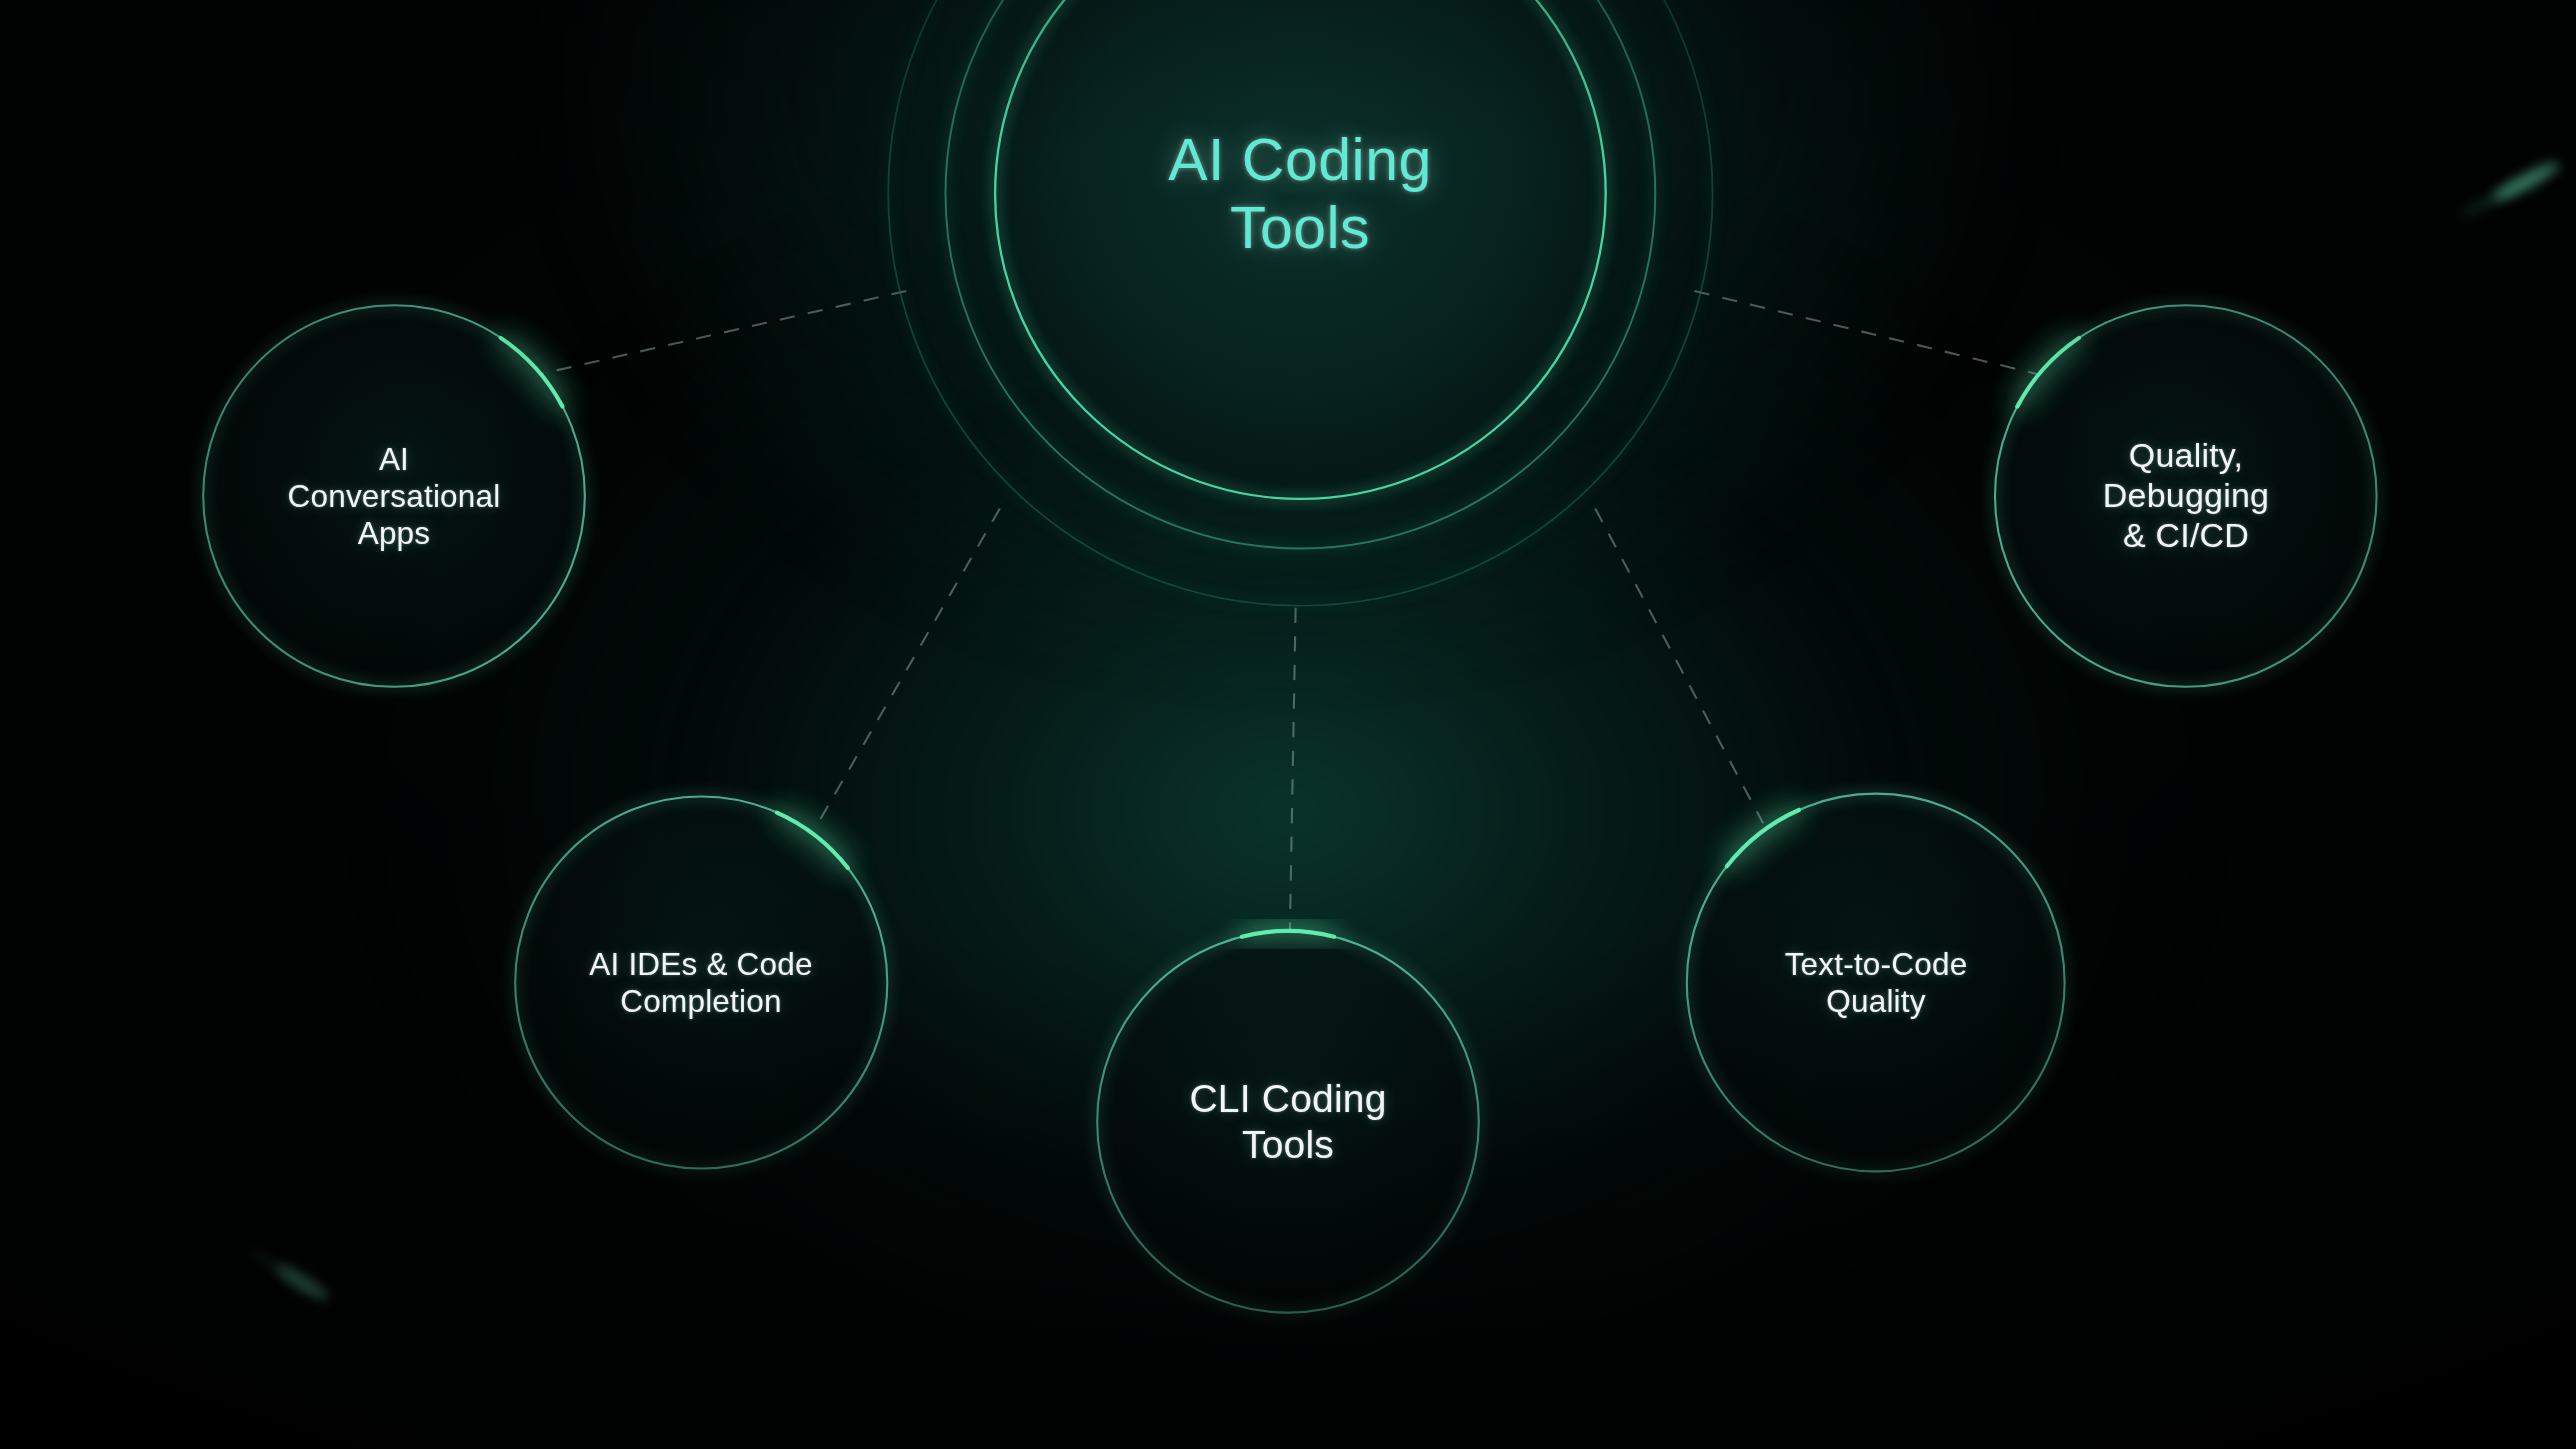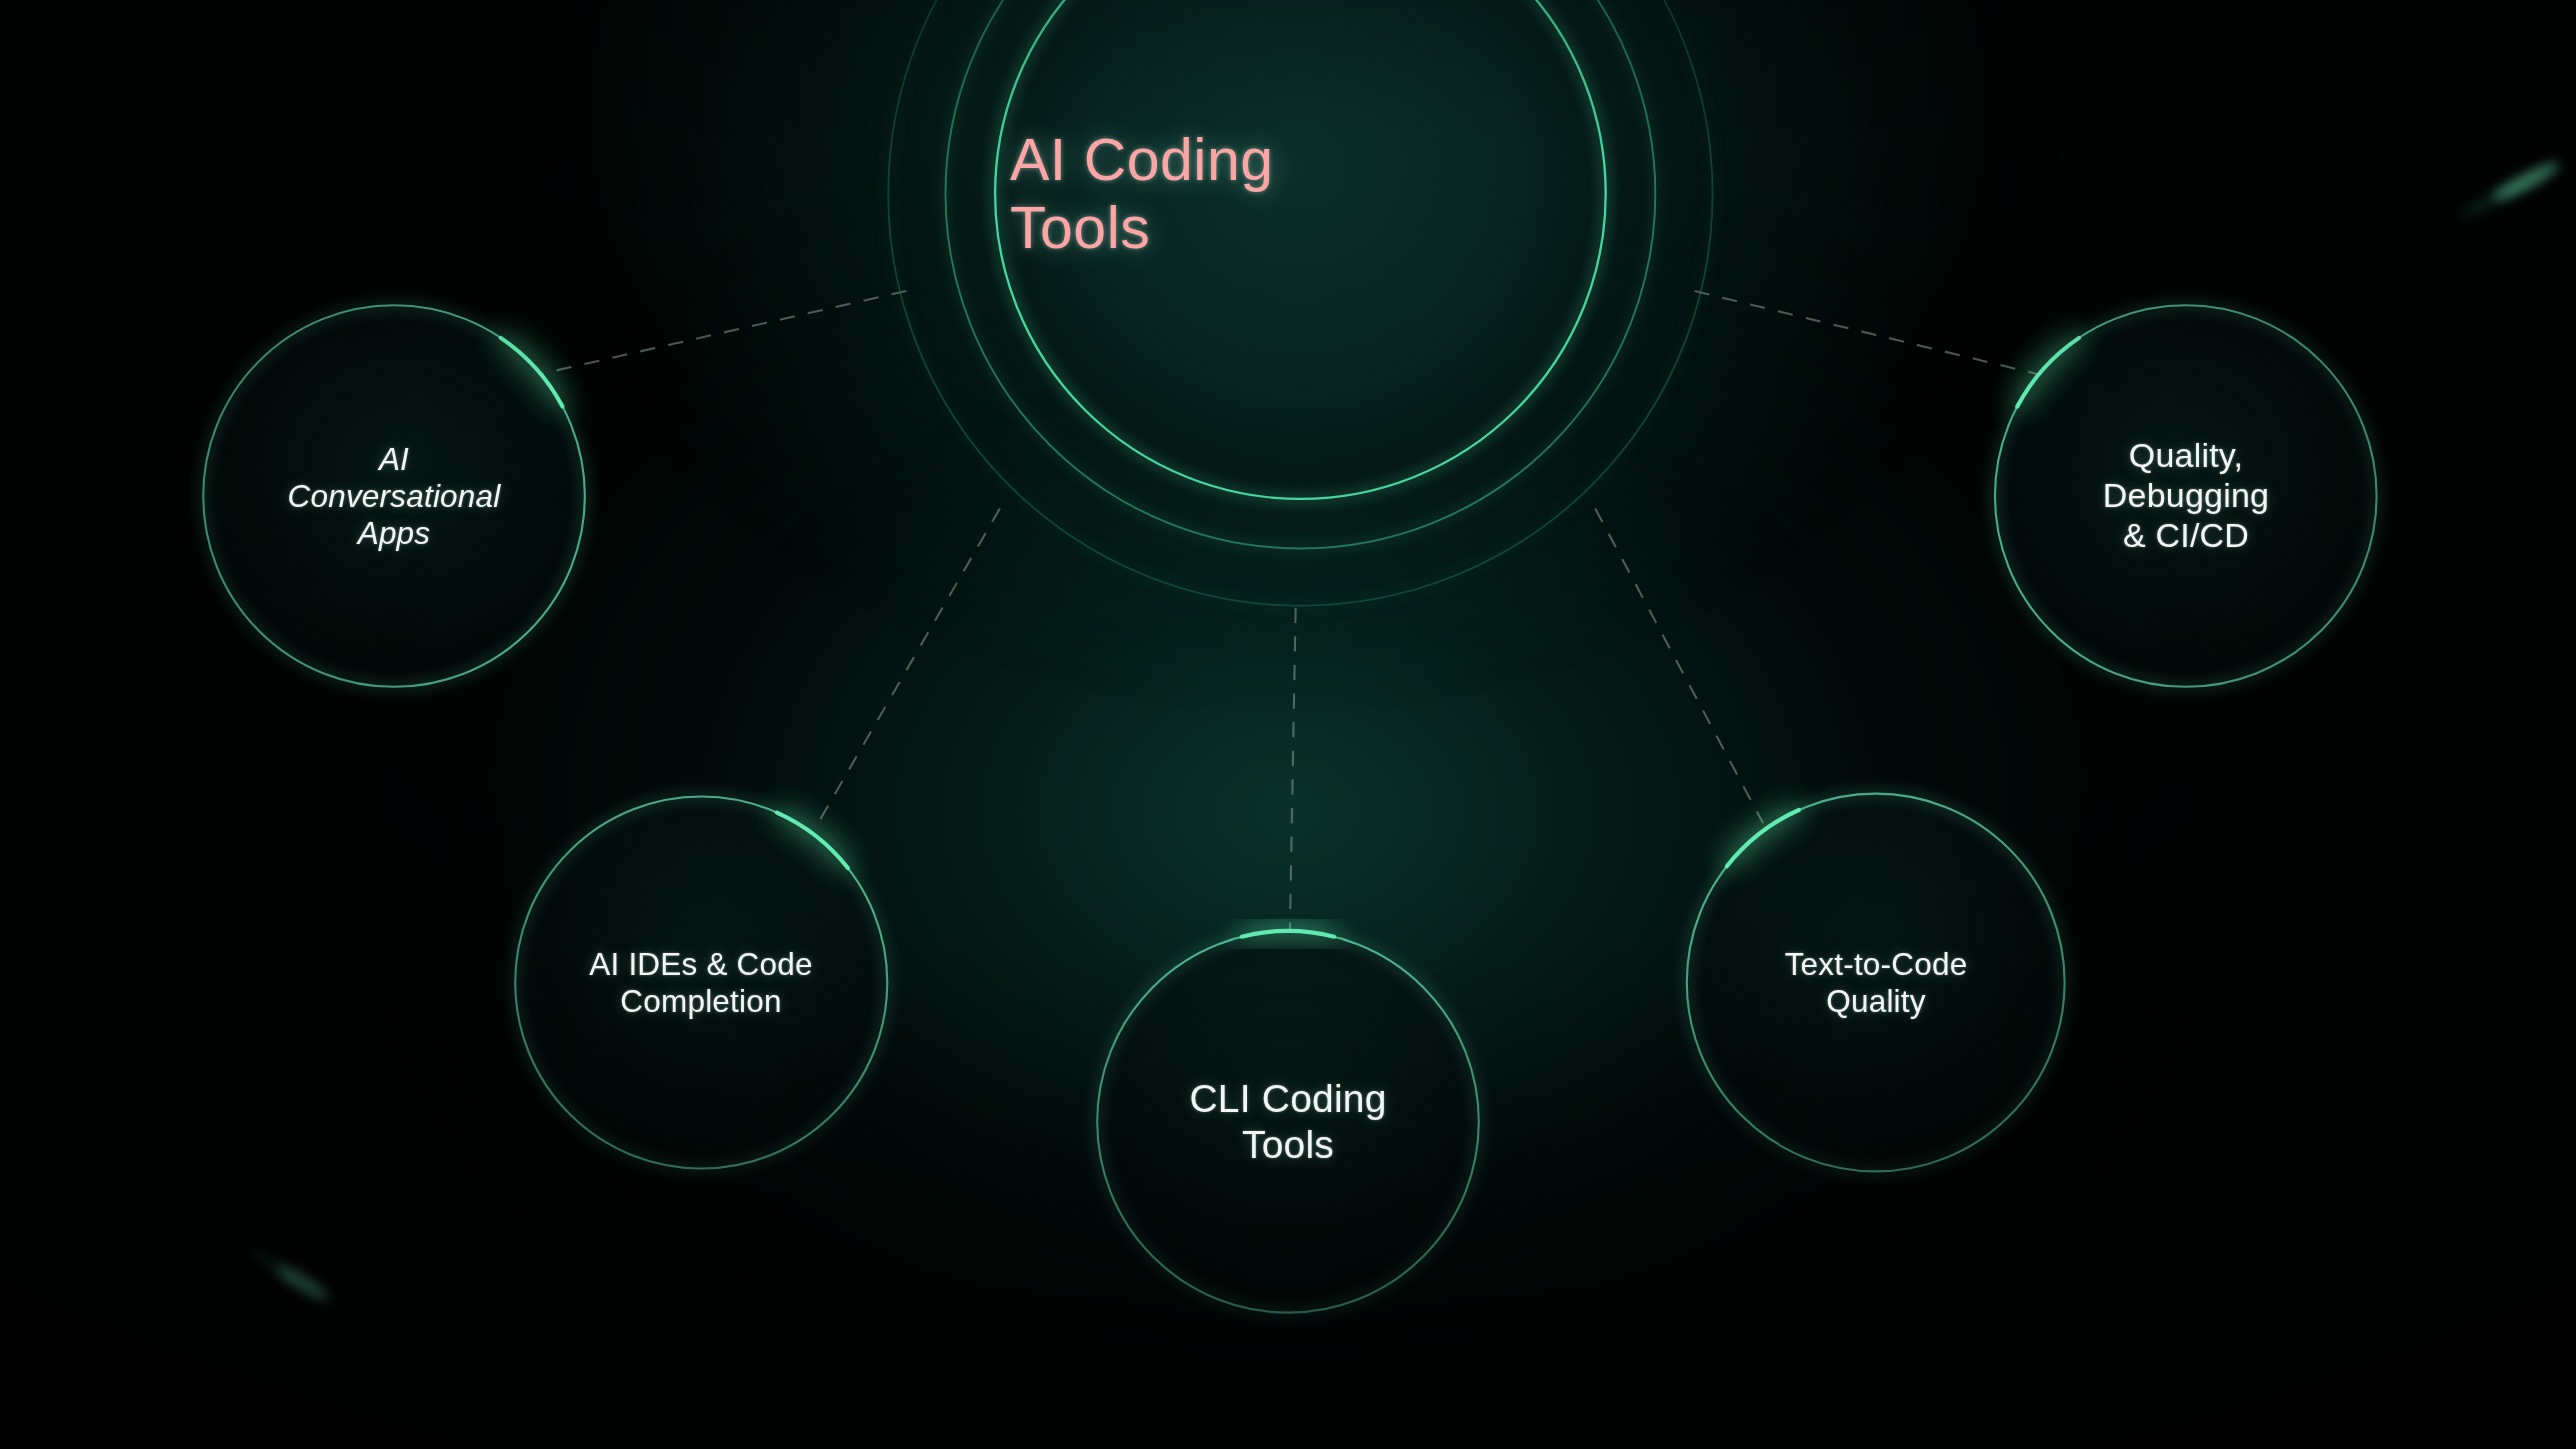--- a/index.html
+++ b/index.html
@@ -54,21 +54,22 @@
     font-weight:400;
     letter-spacing:0.2px;
     line-height:1.17;
     text-shadow:0 0 13.4px rgba(150,240,210,0.30), 0 0 2.9px rgba(255,255,255,0.35);
     transform:translate(-50%,-50%);
     pointer-events:none;
     white-space:pre-line;
   }
   .hub-label {
     position:absolute;
-    color:#fca5a5;
+    text-align:center;
+    color:#5eead4;
     font-size:59px;
     font-weight:400;
     line-height:1.16;
     letter-spacing:0.5px;
     text-shadow:0 0 25px rgba(160,245,215,0.42), 0 0 5.7px rgba(255,255,255,0.40);
     transform:translate(-50%,-50%);
     pointer-events:none;
     white-space:pre-line;
   }
   .n-label { font-size:31.5px; }
@@ -174,21 +175,21 @@
         </g>
       </g>
   </svg>
 
   <div class="bg-vignette"></div>
 
   <div class="hub-label" id="hub-title" style="left: 1300px; top: 194px; width: 580px;">AI Coding
 Tools</div>
 
   <div id="label-layer">
-      <div class="node-label n-label" style="left: 394px; top: 496px; font-size: 31.5px; width: 391px; font-style: italic;">AI
+      <div class="node-label n-label" style="left: 394px; top: 496px; font-size: 31.5px; width: 391px;">AI
 Conversational
 Apps</div>
       <div class="node-label n-label" style="left: 2186px; top: 496px; font-size: 34px; width: 391px;">Quality,
 Debugging
 &amp; CI/CD</div>
       <div class="node-label n-label" style="left: 701px; top: 983px; font-size: 31.5px; width: 381px;">AI IDEs &amp; Code
 Completion</div>
       <div class="node-label n-label" style="left: 1288px; top: 1122px; font-size: 39px; width: 391px;">CLI Coding
 Tools</div>
       <div class="node-label n-label" style="left: 1876px; top: 983px; font-size: 31.5px; width: 387px;">Text-to-Code

